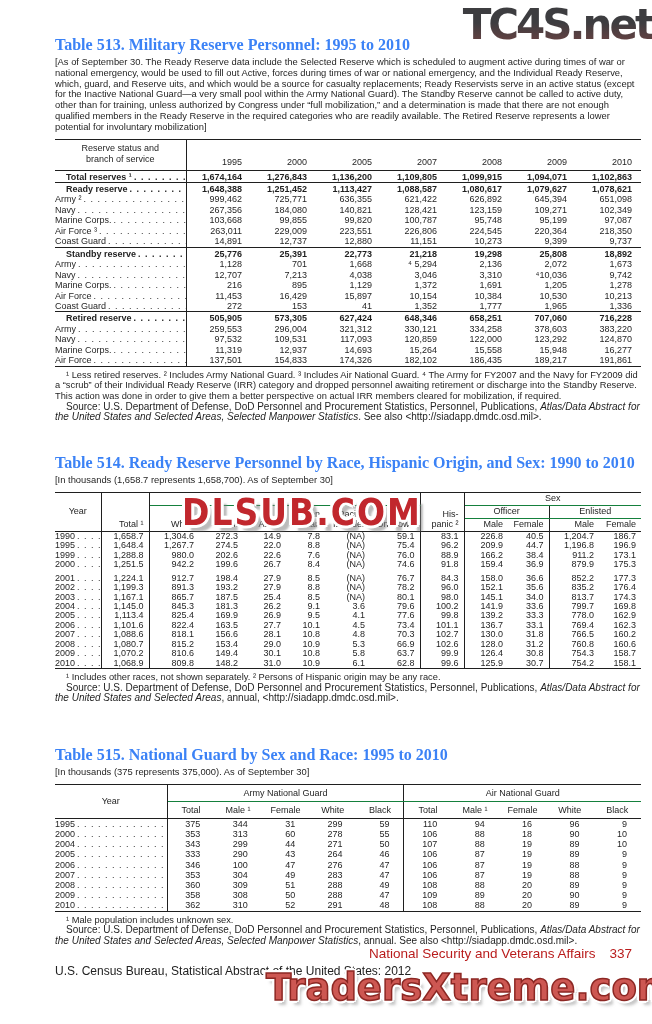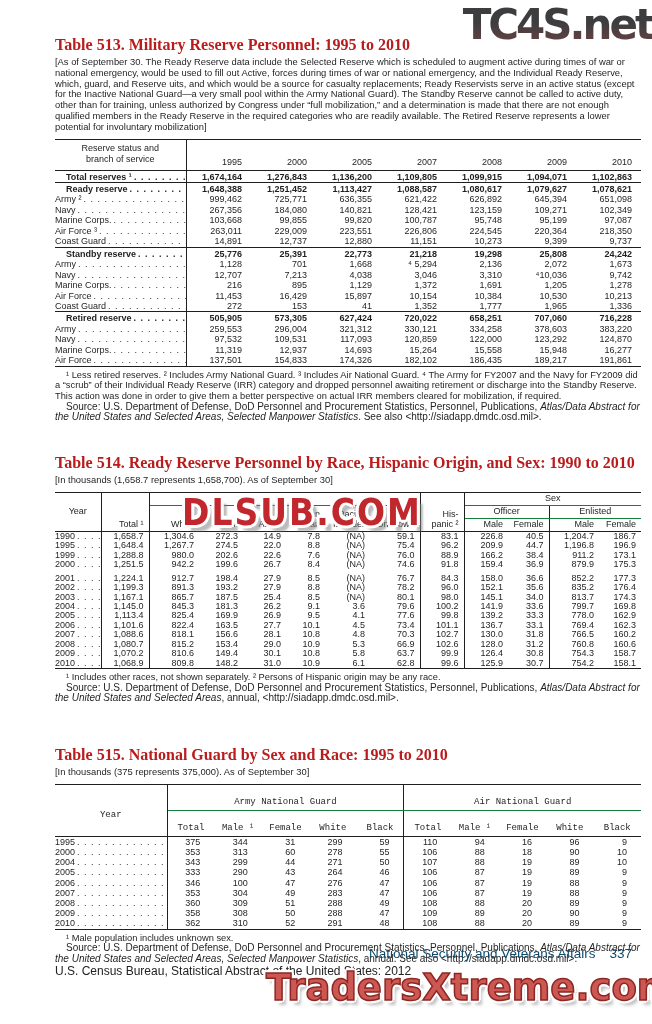--- a/index.html
+++ b/index.html
@@ -2,21 +2,21 @@
 <html><head>
 <meta charset="utf-8">
 <style>
   html,body{margin:0;padding:0;background:#fff;}
   .page{position:relative;width:652px;height:1024px;background:#fff;overflow:hidden;
         font-family:"Liberation Sans",sans-serif;color:#1f1f1f;}
   .sec{position:absolute;left:55px;width:586px;}
   #sec513{top:36px;} #sec514{top:454px;} #sec515{top:746px;}
 
   .tbl-title{font-family:"Liberation Serif",serif;font-weight:bold;font-size:16px;
-             line-height:17px;color:#b91c1c;margin:0 0 4px 0;}
+             line-height:17px;color:#3b82f6;margin:0 0 4px 0;}
   .bnote{font-size:9.4px;line-height:10.8px;margin:0 0 6px 0;}
 
   table{width:100%;border-collapse:collapse;table-layout:fixed;font-size:9px;
         border-top:1.4px solid #1f1f1f;}
   th,td{padding:0;font-weight:normal;}
   th.num,td.num{text-align:right;}
   .ctr{text-align:center;}
   .vb{vertical-align:bottom;}
   .bb{border-bottom:1px solid #15803d;}
   .br{border-right:1px solid #1f1f1f;}
@@ -45,30 +45,30 @@
   #t514 tbody td:nth-child(1),#t514 tbody td:nth-child(2),
   #t514 tbody td:nth-child(8),#t514 tbody td:nth-child(9),
   #t514 tbody td:nth-child(11){border-right:1px solid #1f1f1f;}
   #t514 tr.gap td{padding-top:4px;}
   #t514 thead th{line-height:10px;}
   #t514 .ymid{vertical-align:middle;text-align:center;}
 
   
   #t515 td{line-height:10.2px;}
   #t515 td.num{padding-right:14px;}
-  #t515 thead th{line-height:12px;padding-top:11px;font-family:Liberation Mono, monospace;}
+  #t515 thead th{line-height:12px;padding-top:2px;}
   #t515 tbody td:nth-child(1){border-right:1px solid #1f1f1f;}
   #t515 tbody td:nth-child(7){border-left:1px solid #1f1f1f;}
   #t515 .ymid{vertical-align:middle;text-align:center;}
 
   .fn{font-size:9.3px;line-height:10.6px;margin:3px 0 0 0;text-indent:11px;}
   .src{font-size:10px;line-height:10.6px;margin:0;text-indent:11px;}
   .src .it{font-style:italic;}
 
-  .footer-right{position:absolute;top:946px;right:20px;font-size:13.5px;color:#0c4a6e;}
+  .footer-right{position:absolute;top:946px;right:20px;font-size:13.5px;color:#b91c1c;}
   .footer-right .pgnum{margin-left:14px;}
   .footer-left{position:absolute;top:964px;left:55px;font-size:12px;color:#222;}
 
   
   .wm-top{position:absolute;top:2px;right:0;width:210px;text-align:right;z-index:4;
           font-family:"DejaVu Sans",sans-serif;font-weight:bold;font-size:42px;line-height:46px;
           letter-spacing:-3px;color:#4a4143;
           background:linear-gradient(180deg,#3d3d40 45%,#6d4242 95%);
           -webkit-background-clip:text;background-clip:text;}
   @supports ((-webkit-background-clip:text) or (background-clip:text)){
@@ -232,21 +232,21 @@
                 <span class="txt">Standby reserve</span>
                 <span class="dots">. . . . . . . . . . . . . . . . . . . . . . . . . . . . . . . . . . . . . . . . </span>
               </div>
             </td>
             <td class="num">25,776</td>
             <td class="num">25,391</td>
             <td class="num">22,773</td>
             <td class="num">21,218</td>
             <td class="num">19,298</td>
             <td class="num">25,808</td>
-            <td class="num">24,242</td>
+            <td class="num">18,892</td>
           </tr>
           <tr>
             <td>
               <div class="lbl">
                 <span class="txt">Army</span>
                 <span class="dots">. . . . . . . . . . . . . . . . . . . . . . . . . . . . . . . . . . . . . . . . </span>
               </div>
             </td>
             <td class="num">1,128</td>
             <td class="num">701</td>
@@ -319,21 +319,21 @@
           <tr class="sep b">
             <td class="ind">
               <div class="lbl ind">
                 <span class="txt">Retired reserve</span>
                 <span class="dots">. . . . . . . . . . . . . . . . . . . . . . . . . . . . . . . . . . . . . . . . </span>
               </div>
             </td>
             <td class="num">505,905</td>
             <td class="num">573,305</td>
             <td class="num">627,424</td>
-            <td class="num">720,022</td>
+            <td class="num">648,346</td>
             <td class="num">658,251</td>
             <td class="num">707,060</td>
             <td class="num">716,228</td>
           </tr>
           <tr>
             <td>
               <div class="lbl">
                 <span class="txt">Army</span>
                 <span class="dots">. . . . . . . . . . . . . . . . . . . . . . . . . . . . . . . . . . . . . . . . </span>
               </div>

